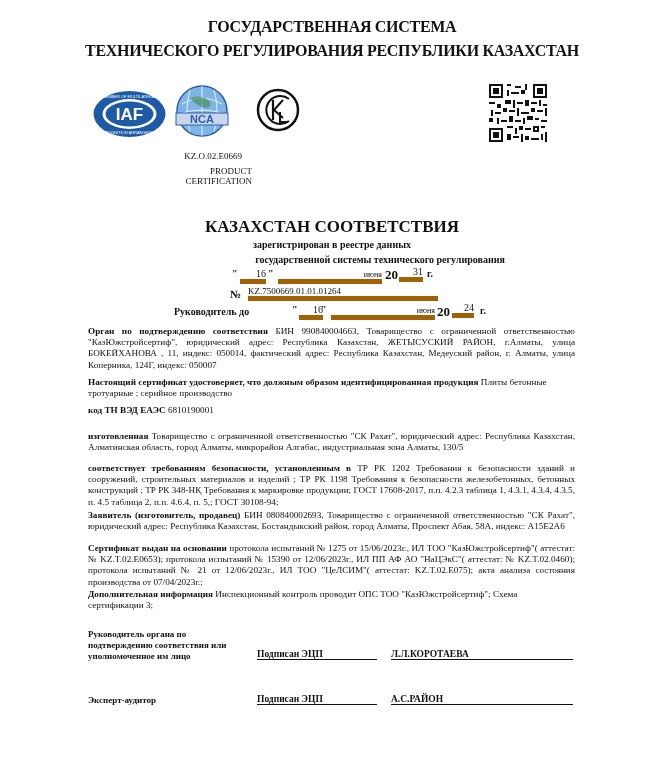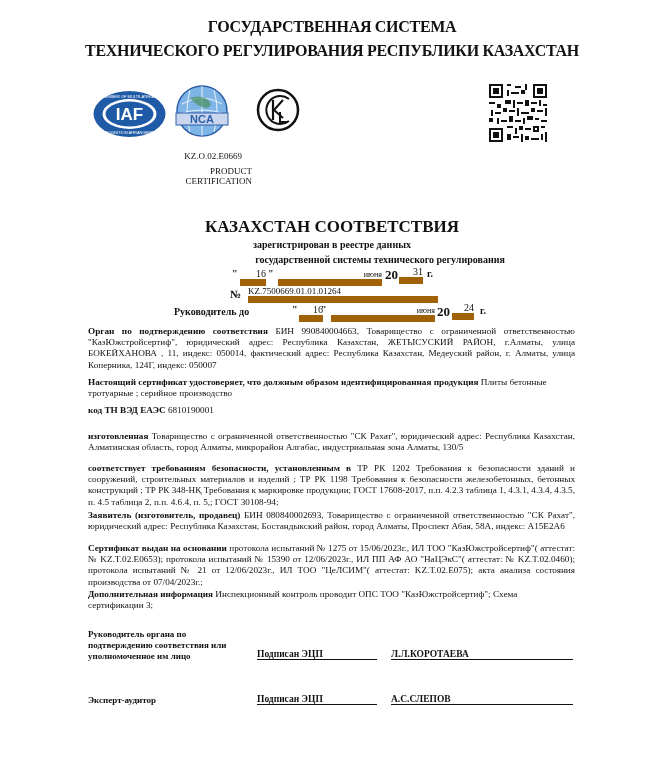--- a/index.html
+++ b/index.html
@@ -4,21 +4,21 @@
 <style>
   html, body { margin:0; padding:0; background:#ffffff; }
   body { width:664px; height:763px; position:relative; overflow:hidden;
          font-family:"Liberation Serif","DejaVu Serif",serif; color:#111; }
   .abs { position:absolute; }
   .hdr { left:0; width:664px; text-align:center; font-weight:bold; font-size:16px; letter-spacing:-0.3px; }
   .small { font-size:9px; }
   .center { text-align:right; }
   .title { left:0; width:664px; text-align:center; font-weight:bold; font-size:17px; top:217px; }
   .reg { left:0; width:664px; text-align:center; font-size:10px; font-weight:bold; }
-  .line { border-bottom:7px solid #a16207; }
+  .line { border-bottom:5px solid #a16207; }
   .para { left:88px; width:487px; font-size:9.2px; line-height:11.2px; text-align:justify; }
   .para b { font-weight:bold; }
   .sig-label { font-size:9px; font-weight:bold; line-height:11px; }
   .sig-val { font-size:9.5px; font-weight:bold; border-bottom:1px solid #111; }
 </style>
 </head>
 <body>
 
 <div class="abs hdr" style="top:18px;">ГОСУДАРСТВЕННАЯ СИСТЕМА</div>
 <div class="abs hdr" style="top:42px;">ТЕХНИЧЕСКОГО РЕГУЛИРОВАНИЯ РЕСПУБЛИКИ КАЗАХСТАН</div>
@@ -177,13 +177,13 @@
 <div class="abs sig-label" style="left:88px;top:629px;width:150px;">
   <div>Руководитель органа по</div>
   <div>подтверждению соответствия или</div>
   <div>уполномоченное им лицо</div>
 </div>
 <div class="abs sig-val" style="left:257px;top:649px;width:120px;">Подписан ЭЦП</div>
 <div class="abs sig-val" style="left:391px;top:649px;width:182px;">Л.Л.КОРОТАЕВА</div>
 
 <div class="abs sig-label" style="left:88px;top:695px;width:150px;">Эксперт-аудитор</div>
 <div class="abs sig-val" style="left:257px;top:694px;width:120px;">Подписан ЭЦП</div>
-<div class="abs sig-val" style="left:391px;top:694px;width:182px;">А.С.СЛЕПОВ</div>
+<div class="abs sig-val" style="left:391px;top:694px;width:182px;">А.С.РАЙОН</div>
 
 </body></html>

